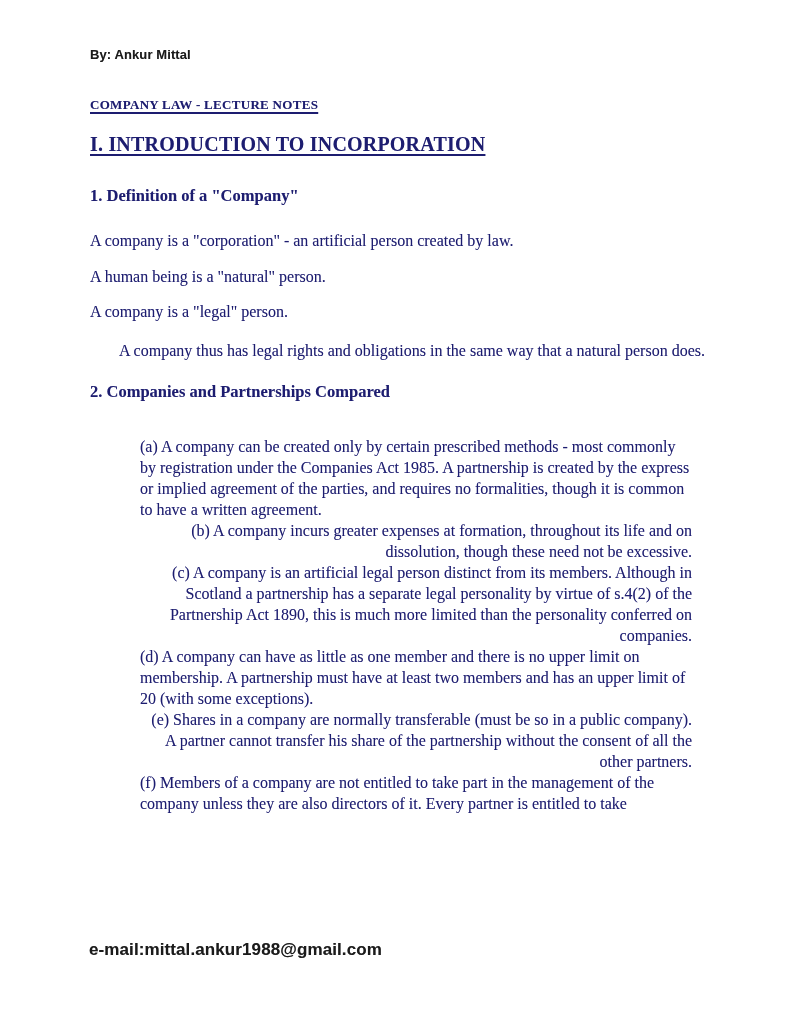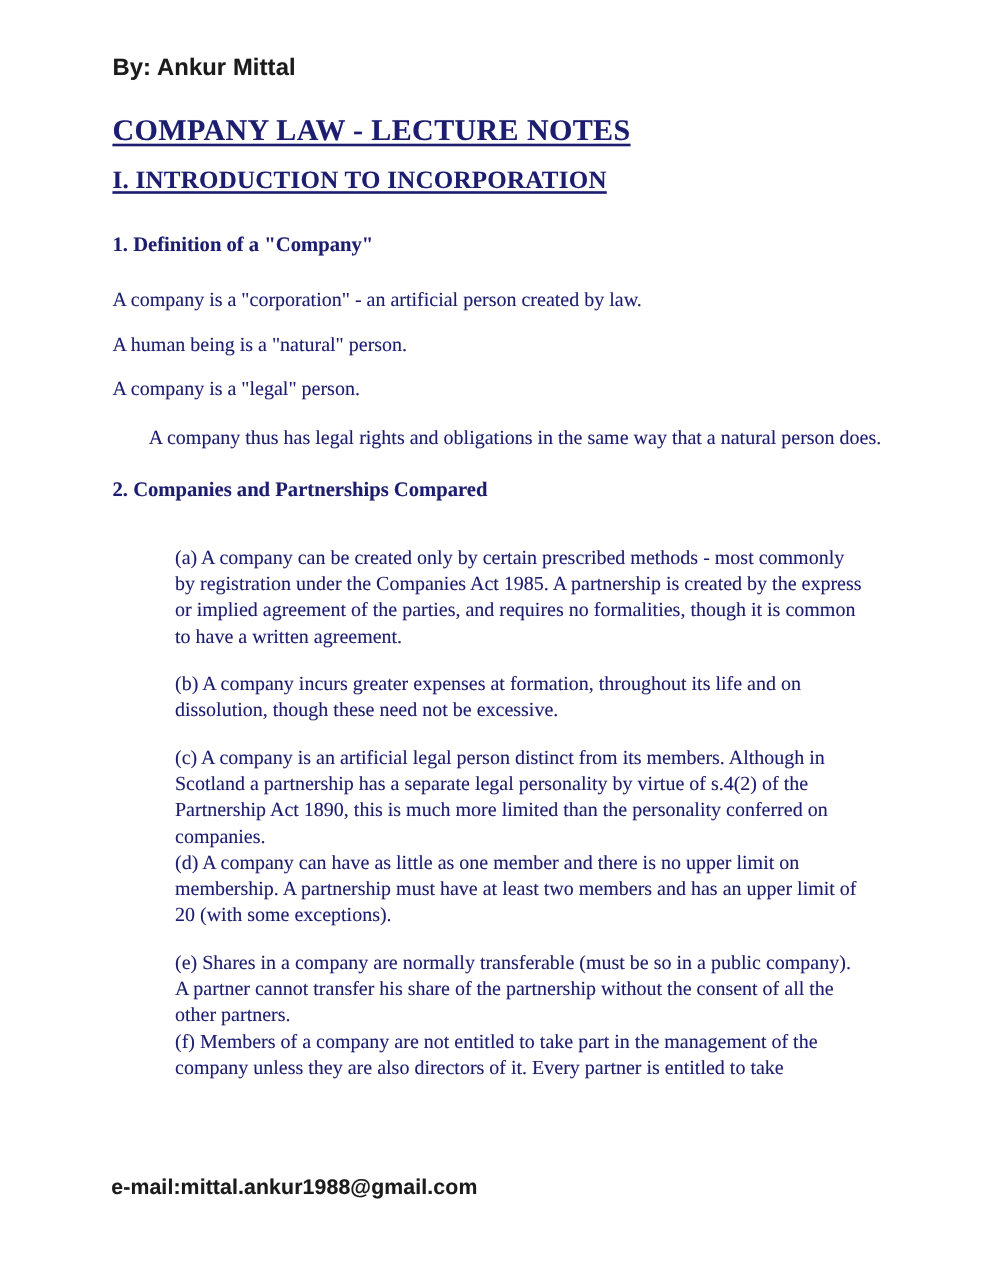--- a/index.html
+++ b/index.html
@@ -14,28 +14,28 @@
     color: #1d1d70;
     overflow: hidden;
     text-shadow: 0 0 0.6px rgba(29,29,112,0.35);
   }
   .sans {
     font-family: "Liberation Sans", sans-serif;
     color: #1b1b1b;
     text-shadow: 0 0 0.6px rgba(20,20,20,0.4);
   }
   .byline {
-    font-size: 19px;
+    font-size: 13px;
     line-height: 17px;
     font-weight: bold;
     letter-spacing: 0.1px;
   }
   .title {
     margin: 31px 0 0 0;
-    font-size: 24px;
+    font-size: 13px;
     line-height: 22px;
     font-weight: bold;
     letter-spacing: 0.3px;
     text-decoration: underline;
     text-underline-offset: 3px;
     text-decoration-thickness: 1.5px;
   }
   .subtitle {
     margin: 18px 0 0 0;
     font-size: 20px;
@@ -60,21 +60,21 @@
     line-height: 21px;
     width: 615px;
   }
   .indent {
     margin-left: 50px;
     width: 552px;
   }
   .mt-24 { margin-top: 24px; }
   .mt-20 { margin-top: 34px; }
   .mt-18 { margin-top: 18px; text-align: right; }
-  .mt-17 { margin-top: 17px; }
+  .mt-17 { margin-top: 0; text-align: right; }
   .mt-15 { margin-top: 15px; }
   .mt-14 { margin-top: 14px; }
   .mt-12 { }
   .footer-email {
     position: absolute;
     left: 89px;
     top: 941px;
     font-size: 17px;
     line-height: 17px;
     font-weight: bold;

